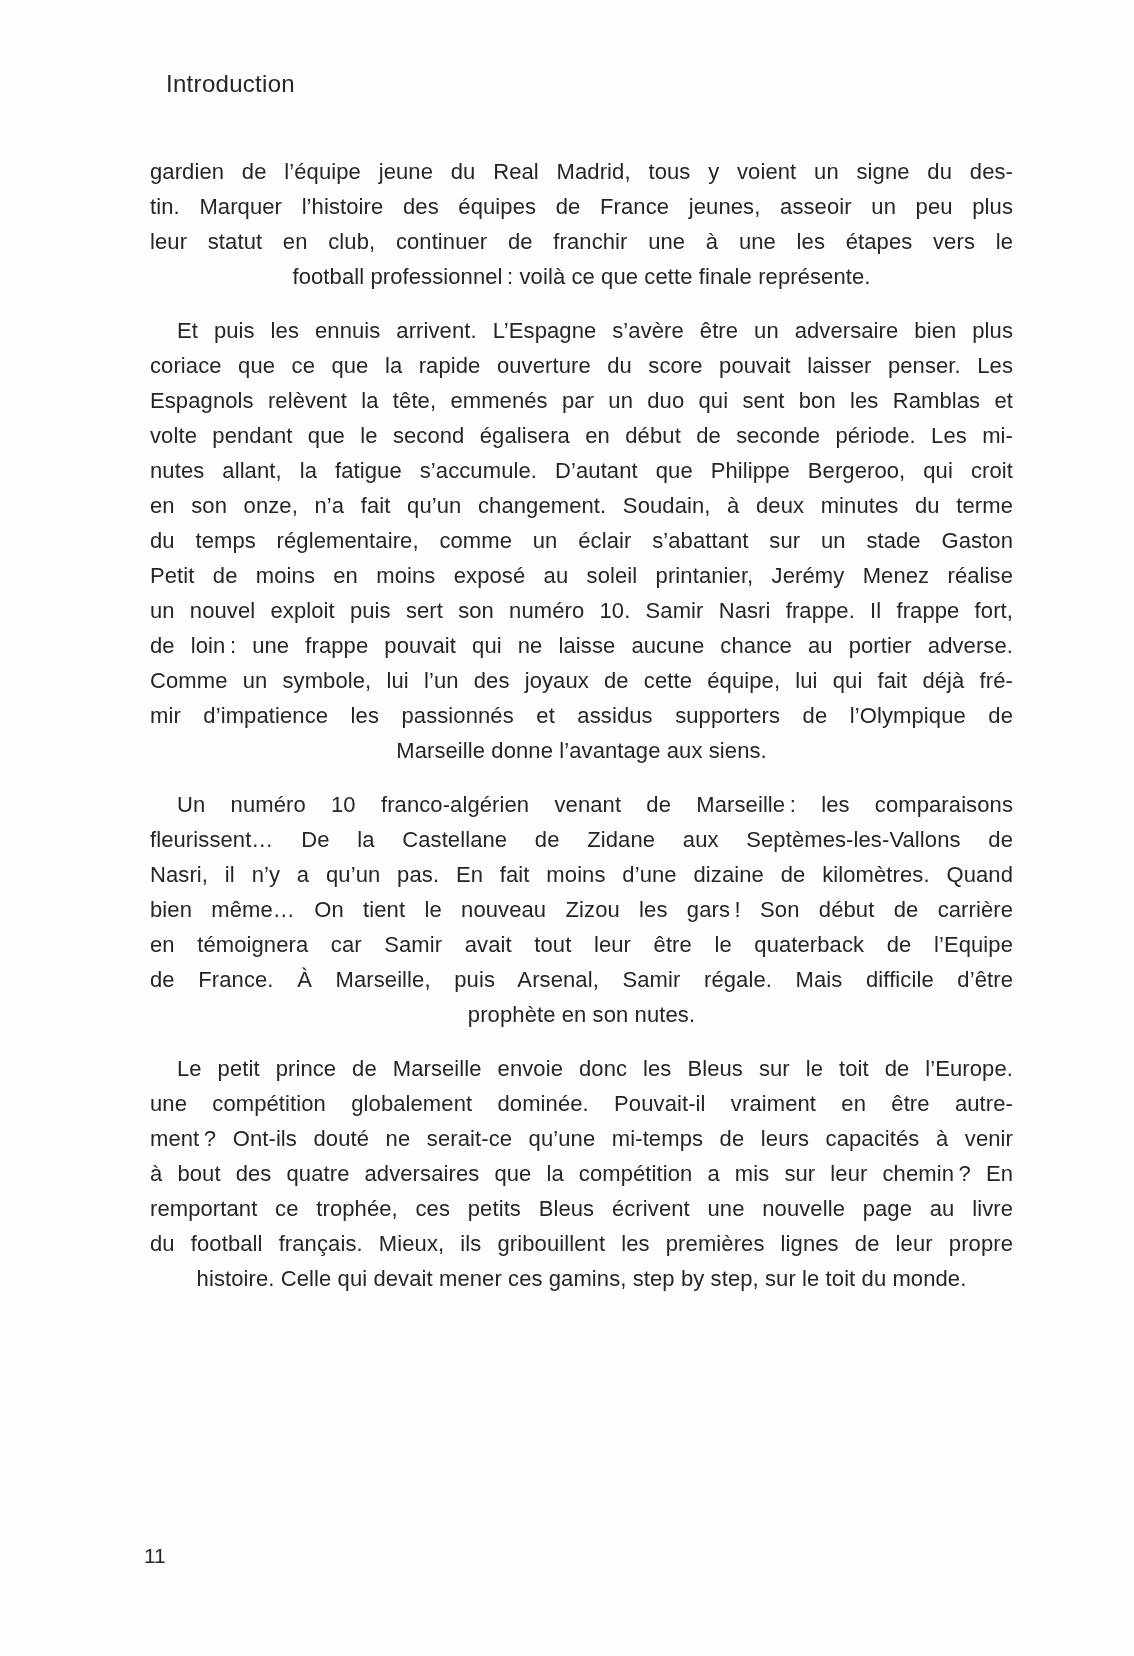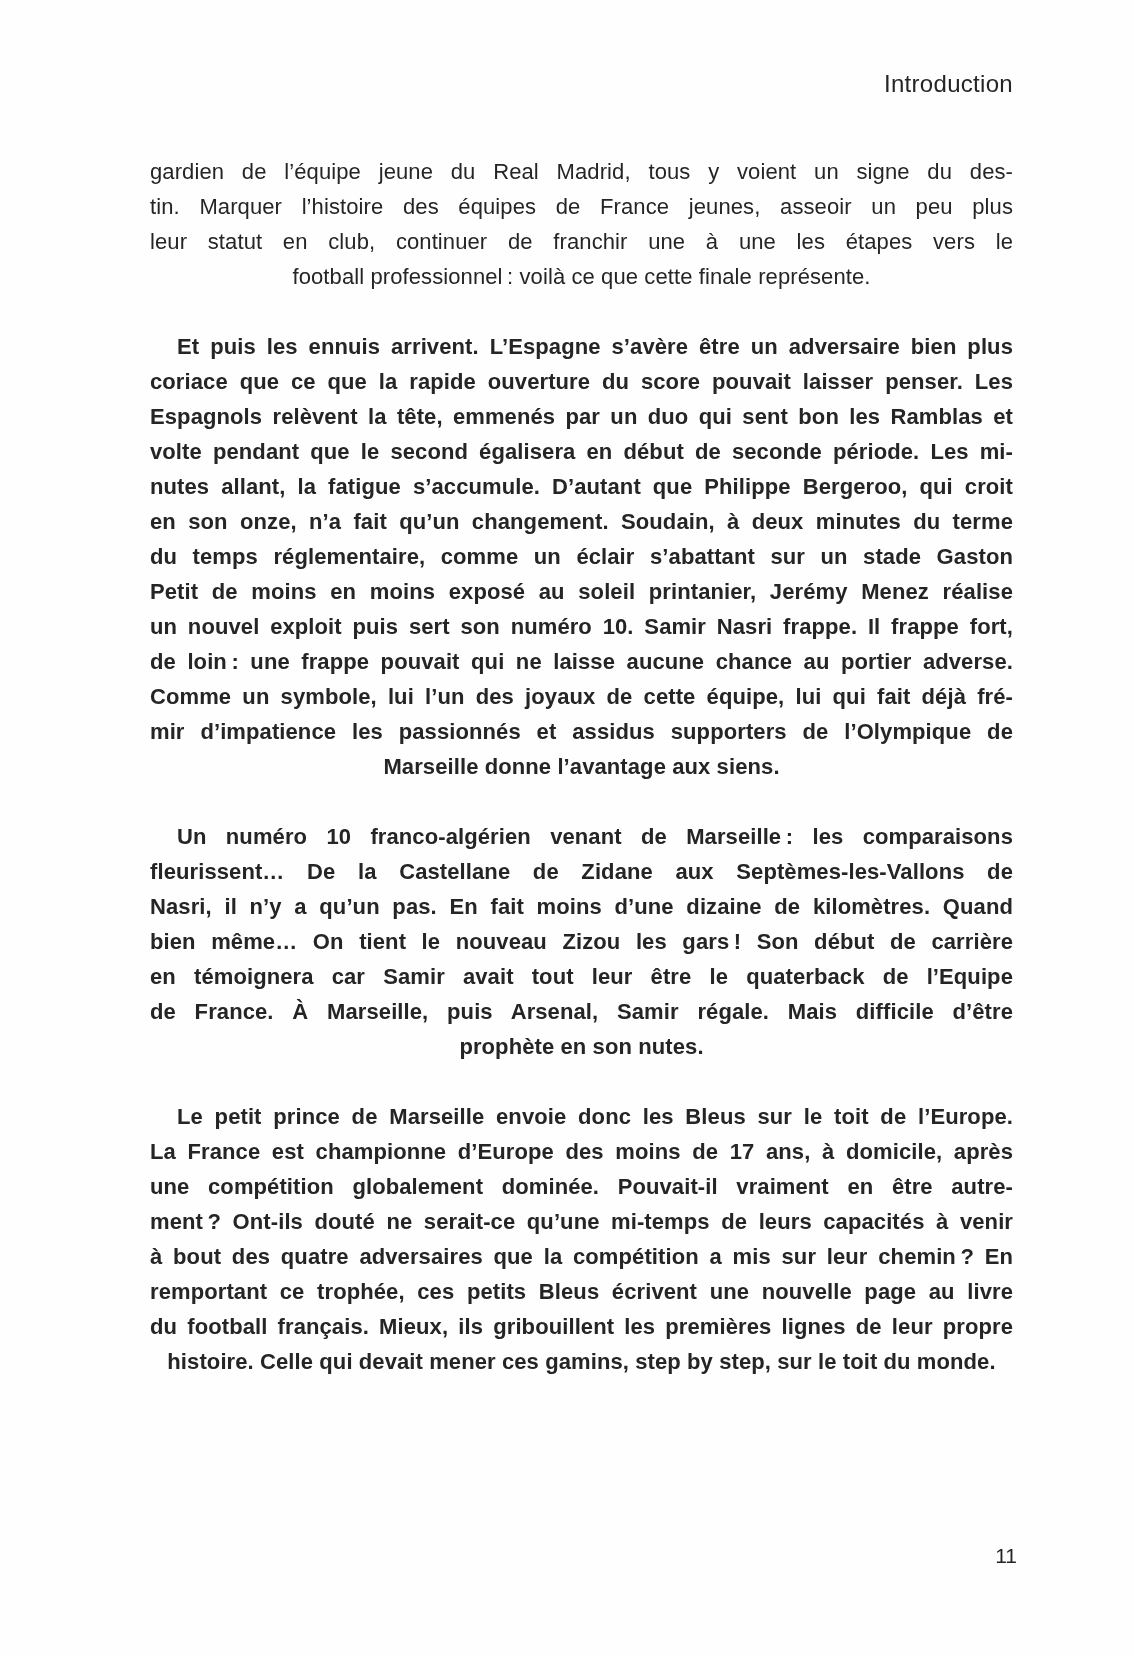--- a/index.html
+++ b/index.html
@@ -12,59 +12,57 @@
     width: 1134px;
     height: 1656px;
     background: #fefefe;
     font-family: "Liberation Sans", sans-serif;
     color: #252525;
     overflow: hidden;
   }
   .running-head {
     position: absolute;
     top: 70px;
-    left: 150px;
+    left: 166px;
     width: 863px;
-    text-align: right;
     font-size: 24px;
     letter-spacing: 0.3px;
   }
   .body-text {
     position: absolute;
     top: 154px;
     left: 150px;
     width: 863px;
     font-size: 22px;
     line-height: 35px;
     letter-spacing: 0.1px;
   }
   .para + .para {
-    margin-top: 35px;
-    font-weight: bold;
+    margin-top: 19px;
   }
   .line {
     height: 35px;
     text-align: justify;
     text-align-last: justify;
     white-space: normal;
     overflow: hidden;
   }
   .line.last {
     text-align: center;
     text-align-last: auto;
   }
   .line.indent {
     text-indent: 27px;
   }
   .folio {
     position: absolute;
     top: 1544px;
-    left: 154px;
+    left: 144px;
     width: 863px;
-    text-align: right;
+    text-align: left;
     font-size: 21px;
   }
 </style>
 </head>
 <body>
 
 <div class="page">
   <div class="running-head">Introduction</div>
 
   <div class="body-text">
@@ -93,21 +91,20 @@
         <div class="line indent">Un numéro 10 franco-algérien venant de Marseille : les comparaisons</div>
         <div class="line">fleurissent… De la Castellane de Zidane aux Septèmes-les-Vallons de</div>
         <div class="line">Nasri, il n’y a qu’un pas. En fait moins d’une dizaine de kilomètres. Quand</div>
         <div class="line">bien même… On tient le nouveau Zizou les gars ! Son début de carrière</div>
         <div class="line">en témoignera car Samir avait tout leur être le quaterback de l’Equipe</div>
         <div class="line">de France. À Marseille, puis Arsenal, Samir régale. Mais difficile d’être</div>
         <div class="line last">prophète en son nutes.</div>
       </div>
       <div class="para">
         <div class="line indent">Le petit prince de Marseille envoie donc les Bleus sur le toit de l’Europe.</div>
-        <div class="line">La France est championne d’Europe des moins de 17 ans, à domicile, après</div>
         <div class="line">une compétition globalement dominée. Pouvait-il vraiment en être autre-</div>
         <div class="line">ment ? Ont-ils douté ne serait-ce qu’une mi-temps de leurs capacités à venir</div>
         <div class="line">à bout des quatre adversaires que la compétition a mis sur leur chemin ? En</div>
         <div class="line">remportant ce trophée, ces petits Bleus écrivent une nouvelle page au livre</div>
         <div class="line">du football français. Mieux, ils gribouillent les premières lignes de leur propre</div>
         <div class="line last">histoire. Celle qui devait mener ces gamins, step by step, sur le toit du monde.</div>
       </div>
     </div>
 
   <div class="folio">11</div>

